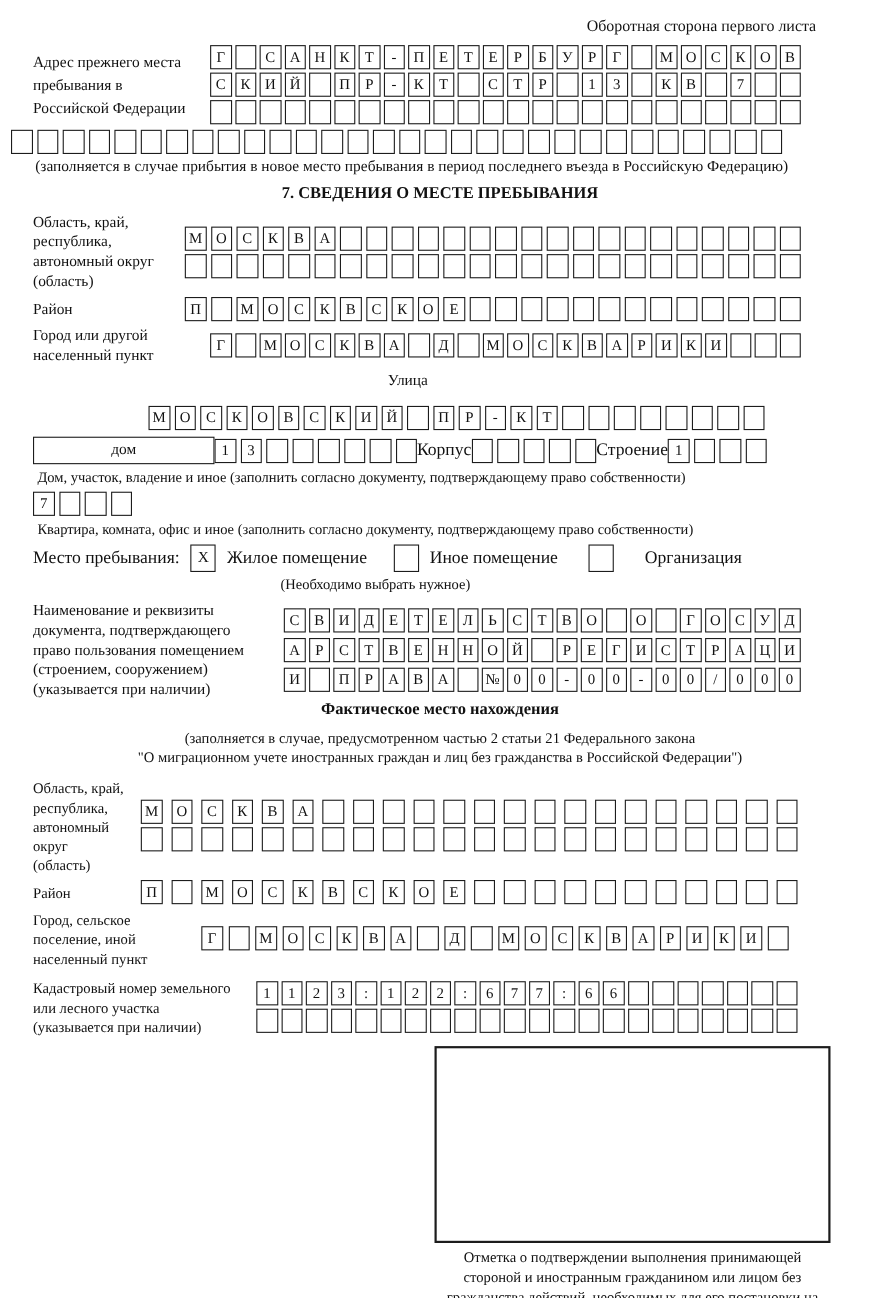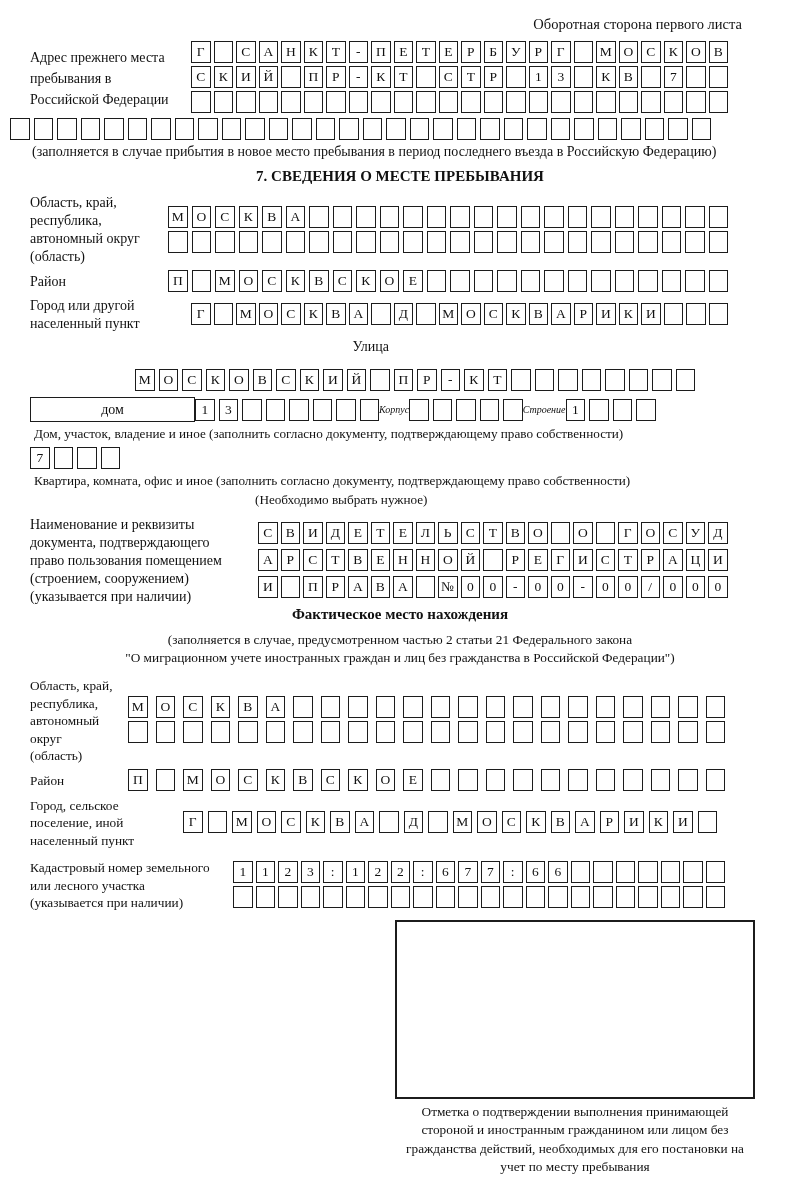--- a/index.html
+++ b/index.html
@@ -17,21 +17,21 @@
   .g3{gap:3px;}.g5{gap:5px;}.g8{gap:8px;}
   .cell{flex:none;box-sizing:content-box;width:17.5px;height:20px;border:1.7px solid #1c1c1c;
         display:flex;align-items:center;justify-content:center;font-size:13.5px;background:#fff;}
   .fullrow{margin:5px 0 0 10px;}
   .caption{text-align:left;font-size:14px;margin-top:4px;padding-left:32px;}
   .caption-left{margin-left:34px;font-size:13.2px;margin-top:4px;}
   .h2{text-align:center;font-weight:bold;font-size:15px;margin-top:8px;}
   .inline-row{display:flex;align-items:center;margin-left:30px;gap:0;}
   .widebox{flex:none;height:23px;border:1.7px solid #1c1c1c;display:flex;align-items:center;justify-content:center;font-size:14px;}
   .wb163{width:163px;}.wb200{width:200px;}
-  .inline-lbl{font-size:10px;white-space:nowrap;font-style:italic;}
+  .inline-lbl{font-size:16px;white-space:nowrap;}
   .checkbox{flex:none;width:21px;height:23px;border:1.7px solid #1c1c1c;display:flex;align-items:center;justify-content:center;font-size:14px;}
   .stay-row{display:flex;align-items:center;margin-left:30px;gap:10px;}
   .note{margin-left:255px;font-size:13.2px;margin-top:3px;}
   .title-b{text-align:center;font-weight:bold;font-size:15px;}
   .cap-c{text-align:center;font-size:13.3px;line-height:18px;}
   .stamp-wrap{margin-left:395px;width:360px;}
   .stamp-box{width:356px;height:175px;border:2px solid #1c1c1c;}
   .stamp-caption{margin-top:4px;font-size:13.3px;line-height:18.5px;text-align:center;}
 </style>
 </head>
@@ -341,20 +341,29 @@
   <div class="inline-row" style="margin-top:5px;">
     <div class="cells">
         <span class="cell">7</span>
         <span class="cell"></span>
         <span class="cell"></span>
         <span class="cell"></span>
       </div>
   </div>
   <div class="caption-left">Квартира, комната, офис и иное (заполнить согласно документу, подтверждающему право собственности)</div>
 
+  <div class="stay-row" style="margin-top:6px;">
+    <span class="inline-lbl">Место пребывания:</span>
+    <span class="checkbox">X</span>
+    <span class="inline-lbl">Жилое помещение</span>
+    <span class="checkbox" style="margin-left:14px;"></span>
+    <span class="inline-lbl">Иное помещение</span>
+    <span class="checkbox" style="margin-left:18px;"></span>
+    <span class="inline-lbl" style="margin-left:18px;">Организация</span>
+  </div>
   <div class="note">(Необходимо выбрать нужное)</div>
 
   <div class="field" style="margin-top:6px;">
     <div class="lbl w215">Наименование и реквизиты документа, подтверждающего право пользования помещением (строением, сооружением) (указывается при наличии)</div>
     <div class="rows" style="gap:5px;">
       <div class="cells g3">
           <span class="cell">С</span>
           <span class="cell">В</span>
           <span class="cell">И</span>
           <span class="cell">Д</span>

